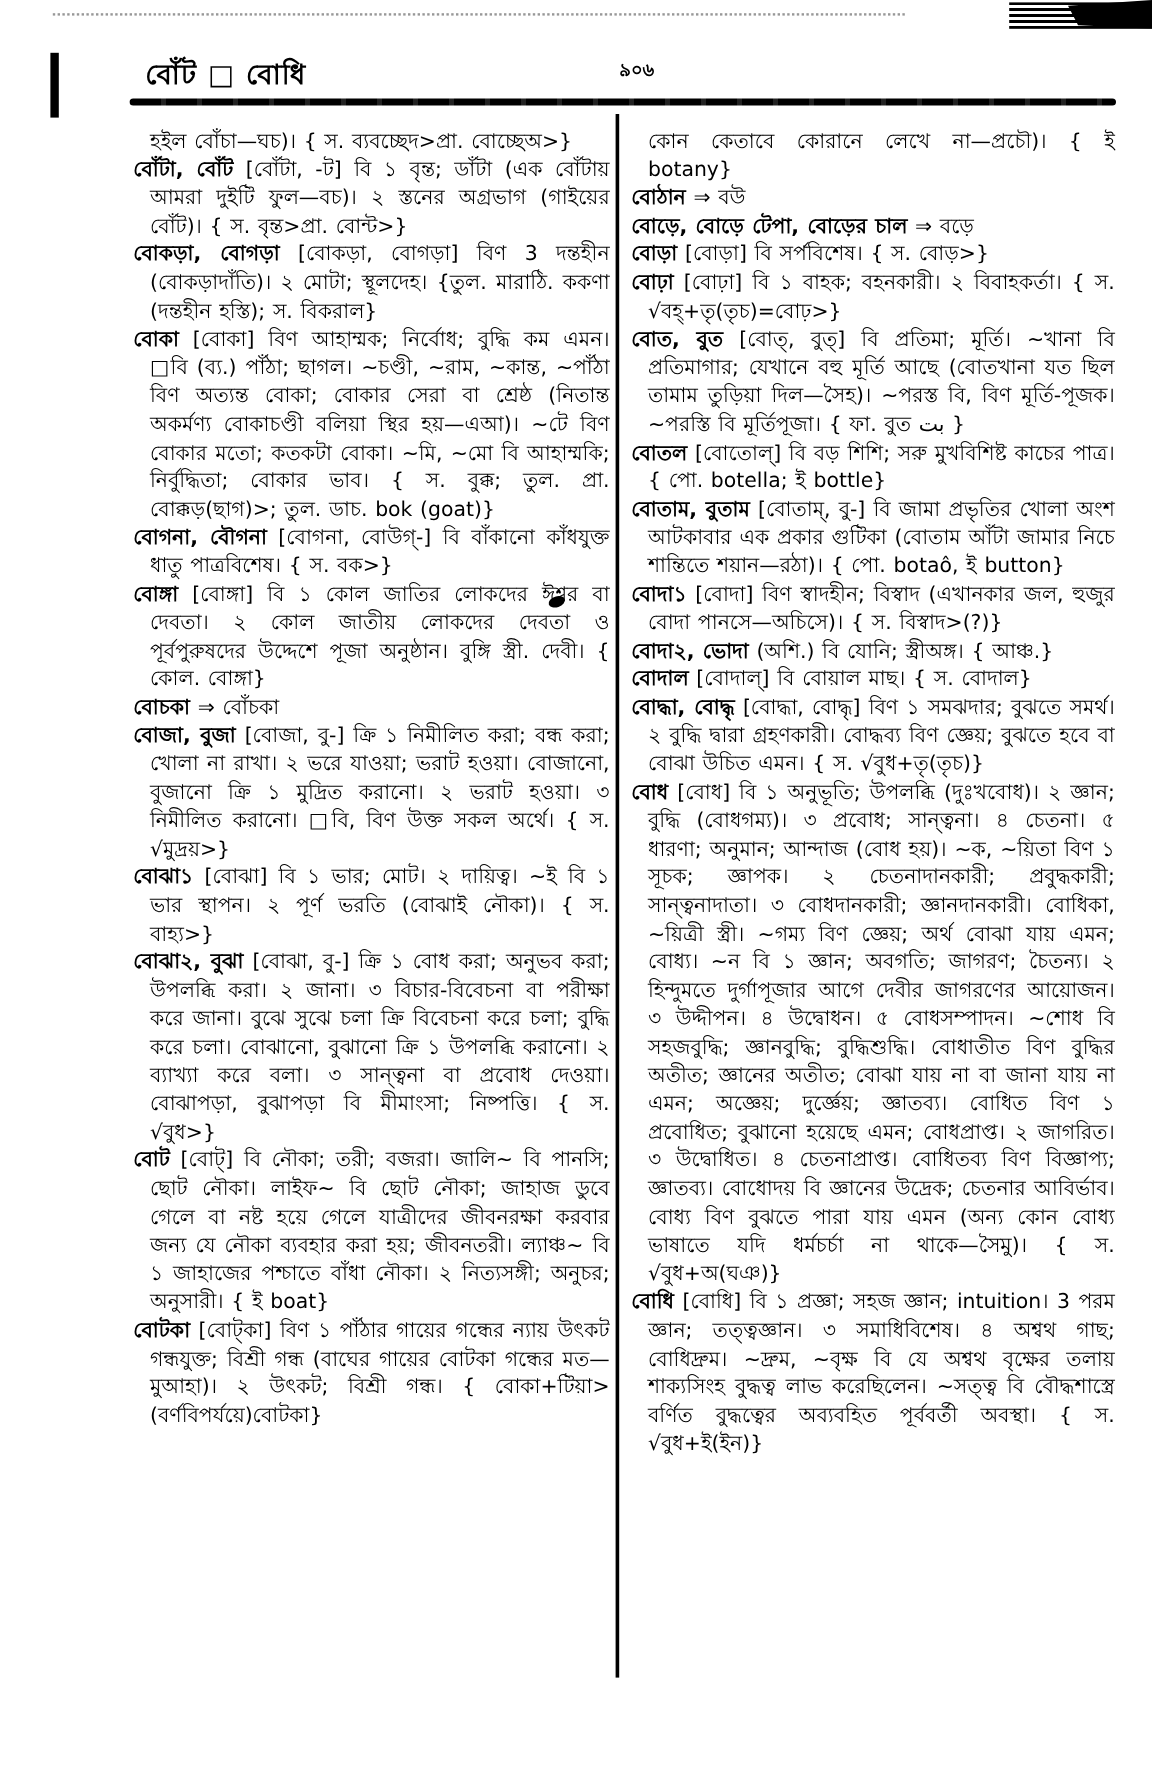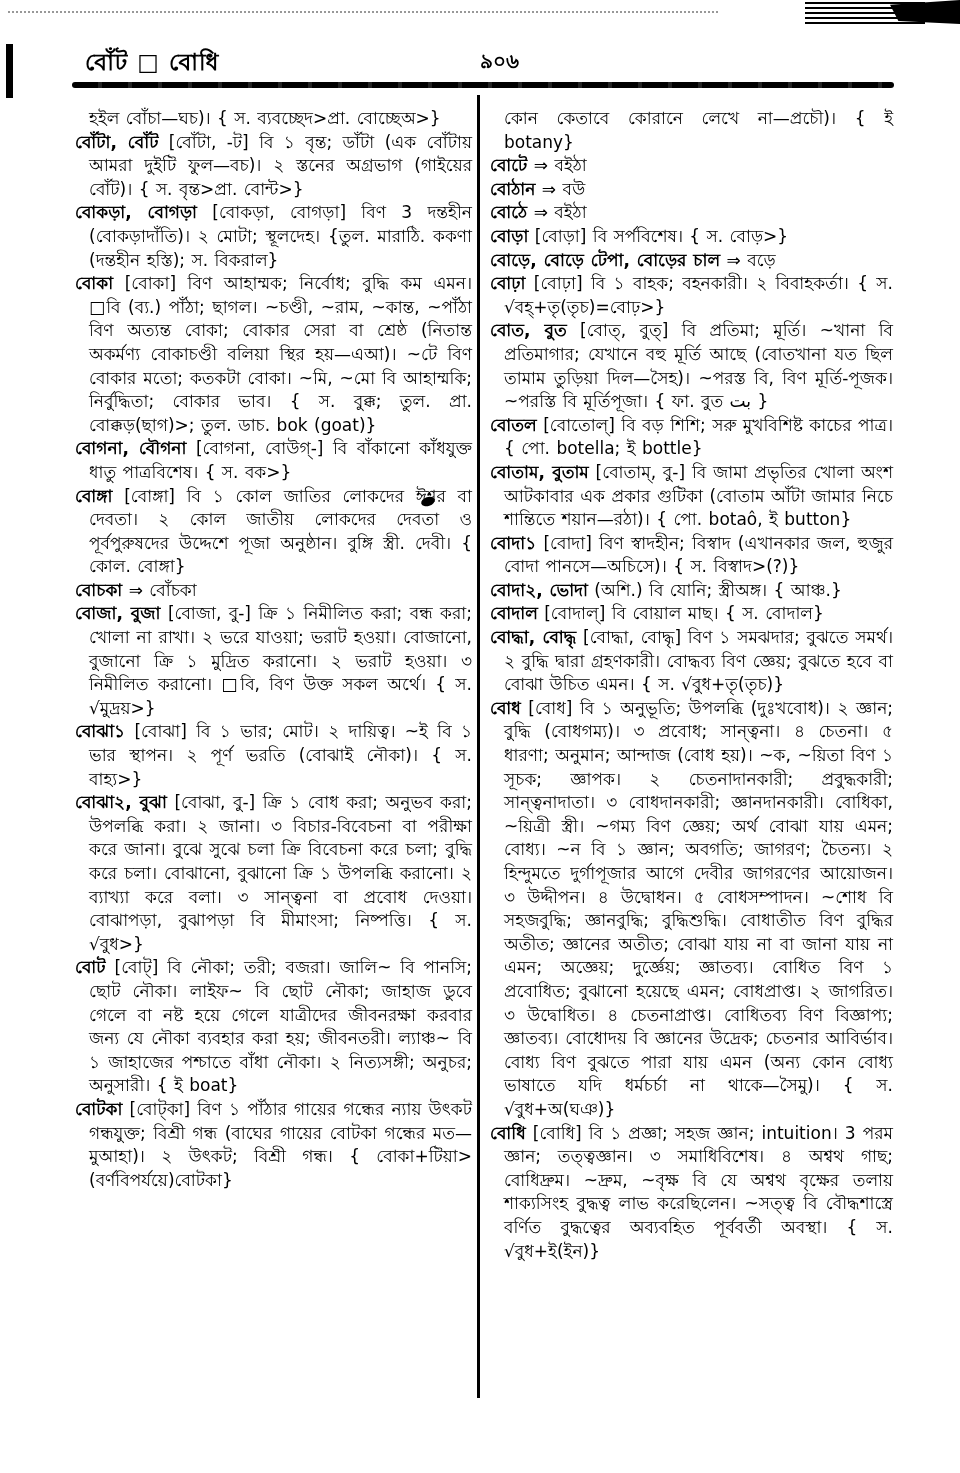--- a/index.html
+++ b/index.html
@@ -1,36 +1,36 @@
 <!DOCTYPE html>
 <html><head>
 <meta charset="utf-8">
 <style>
   html, body { margin:0; padding:0; }
   body {
     width:960px; height:1473px; position:relative; overflow:hidden;
     background:#ffffff; color:#000;
     font-family:"DejaVu Sans", sans-serif;
   }
-  .page { position:absolute; inset:0; }
+  .page { position:absolute; inset:0;margin-left:36px; }
   
   .top-dots { position:absolute; left:8px; top:11px; width:710px; border-top:2px dotted #444; opacity:.55; }
   .corner-streak-lines {
     position:absolute; left:805px; top:2px; width:120px; height:22px;
     background:repeating-linear-gradient(180deg, #000 0 2px, transparent 2px 5px);
   }
   .corner-streak-blob {
     position:absolute; right:0; top:0; width:70px; height:24px; background:#000;
     clip-path:polygon(0 20%, 100% 0, 100% 100%, 12% 88%);
   }
   .left-bar { position:absolute; left:6px; top:44px; width:7px; height:54px; background:#000; }
   .ink-blot { position:absolute; left:421px; top:497px; width:14px; height:9px; background:#000; border-radius:50%; transform:rotate(-18deg); }
   
   .guide-words { position:absolute; left:85px; top:44px; font-size:23px; font-weight:bold; letter-spacing:1px; }
-  .page-num { position:absolute; left:480px; top:46px; font-size:20px; font-weight:bold; }
+  .page-num { position:absolute; left:480px; top:46px; font-size:15px; font-weight:bold; }
   .header-rule {
     position:absolute; left:72px; top:82px; width:822px; height:6px;
     background:repeating-linear-gradient(90deg, #000 0 26px, #222 26px 30px);
     border-radius:3px;
   }
   
   .col { position:absolute; top:107px; }
   .col-left  { left:75px;  width:397px; }
   .col-right { left:490px; width:403px; }
   .divider { position:absolute; left:477px; top:95px; width:3px; height:1303px; background:#000; }
@@ -68,25 +68,23 @@
     <p class="entry"><span class="head">বোচকা</span> <span class="body">⇒ বোঁচকা</span></p>
     <p class="entry"><span class="head">বোজা, বুজা</span> <span class="body">[বোজা, বু-] ক্রি ১ নিমীলিত করা; বন্ধ করা; খোলা না রাখা। ২ ভরে যাওয়া; ভরাট হওয়া। বোজানো, বুজানো ক্রি ১ মুদ্রিত করানো। ২ ভরাট হওয়া। ৩ নিমীলিত করানো। □বি, বিণ উক্ত সকল অর্থে। { স. √মুদ্রয়&gt;}</span></p>
     <p class="entry"><span class="head">বোঝা১</span> <span class="body">[বোঝা] বি ১ ভার; মোট। ২ দায়িত্ব। ~ই বি ১ ভার স্থাপন। ২ পূর্ণ ভরতি (বোঝাই নৌকা)। { স. বাহ্য&gt;}</span></p>
     <p class="entry"><span class="head">বোঝা২, বুঝা</span> <span class="body">[বোঝা, বু-] ক্রি ১ বোধ করা; অনুভব করা; উপলব্ধি করা। ২ জানা। ৩ বিচার-বিবেচনা বা পরীক্ষা করে জানা। বুঝে সুঝে চলা ক্রি বিবেচনা করে চলা; বুদ্ধি করে চলা। বোঝানো, বুঝানো ক্রি ১ উপলব্ধি করানো। ২ ব্যাখ্যা করে বলা। ৩ সান্ত্বনা বা প্রবোধ দেওয়া। বোঝাপড়া, বুঝাপড়া বি মীমাংসা; নিষ্পত্তি। { স. √বুধ&gt;}</span></p>
     <p class="entry"><span class="head">বোট</span> <span class="body">[বোট্] বি নৌকা; তরী; বজরা। জালি~ বি পানসি; ছোট নৌকা। লাইফ~ বি ছোট নৌকা; জাহাজ ডুবে গেলে বা নষ্ট হয়ে গেলে যাত্রীদের জীবনরক্ষা করবার জন্য যে নৌকা ব্যবহার করা হয়; জীবনতরী। ল্যাঞ্চ~ বি ১ জাহাজের পশ্চাতে বাঁধা নৌকা। ২ নিত্যসঙ্গী; অনুচর; অনুসারী। { ই boat}</span></p>
     <p class="entry"><span class="head">বোটকা</span> <span class="body">[বোট্কা] বিণ ১ পাঁঠার গায়ের গন্ধের ন্যায় উৎকট গন্ধযুক্ত; বিশ্রী গন্ধ (বাঘের গায়ের বোটকা গন্ধের মত—মুআহা)। ২ উৎকট; বিশ্রী গন্ধ। { বোকা+টিয়া&gt; (বর্ণবিপর্যয়ে)বোটকা}</span></p>
   </div>
 
   <div class="col col-right">
     <p class="entry cont"><span class="head"></span> <span class="body">কোন কেতাবে কোরানে লেখে না—প্রচৌ)। { ই botany}</span></p>
-    <p class="entry"><span class="head">বোটে</span> <span class="body">⇒ বইঠা</span></p>
     <p class="entry"><span class="head">বোঠান</span> <span class="body">⇒ বউ</span></p>
-    <p class="entry"><span class="head">বোঠে</span> <span class="body">⇒ বইঠা</span></p>
+    <p class="entry"><span class="head">বোড়ে, বোড়ে টেপা, বোড়ের চাল</span> <span class="body">⇒ বড়ে</span></p>
     <p class="entry"><span class="head">বোড়া</span> <span class="body">[বোড়া] বি সর্পবিশেষ। { স. বোড়&gt;}</span></p>
-    <p class="entry"><span class="head">বোড়ে, বোড়ে টেপা, বোড়ের চাল</span> <span class="body">⇒ বড়ে</span></p>
     <p class="entry"><span class="head">বোঢ়া</span> <span class="body">[বোঢ়া] বি ১ বাহক; বহনকারী। ২ বিবাহকর্তা। { স. √বহ্+তৃ(তৃচ)=বোঢ়&gt;}</span></p>
     <p class="entry"><span class="head">বোত, বুত</span> <span class="body">[বোত্, বুত্] বি প্রতিমা; মূর্তি। ~খানা বি প্রতিমাগার; যেখানে বহু মূর্তি আছে (বোতখানা যত ছিল তামাম তুড়িয়া দিল—সৈহ)। ~পরস্ত বি, বিণ মূর্তি-পূজক। ~পরস্তি বি মূর্তিপূজা। { ফা. বুত بت }</span></p>
     <p class="entry"><span class="head">বোতল</span> <span class="body">[বোতোল্] বি বড় শিশি; সরু মুখবিশিষ্ট কাচের পাত্র। { পো. botella; ই bottle}</span></p>
     <p class="entry"><span class="head">বোতাম, বুতাম</span> <span class="body">[বোতাম্, বু-] বি জামা প্রভৃতির খোলা অংশ আটকাবার এক প্রকার গুটিকা (বোতাম আঁটা জামার নিচে শান্তিতে শয়ান—রঠা)। { পো. botaô, ই button}</span></p>
     <p class="entry"><span class="head">বোদা১</span> <span class="body">[বোদা] বিণ স্বাদহীন; বিস্বাদ (এখানকার জল, হুজুর বোদা পানসে—অচিসে)। { স. বিস্বাদ&gt;(?)}</span></p>
     <p class="entry"><span class="head">বোদা২, ভোদা</span> <span class="body">(অশি.) বি যোনি; স্ত্রীঅঙ্গ। { আঞ্চ.}</span></p>
     <p class="entry"><span class="head">বোদাল</span> <span class="body">[বোদাল্] বি বোয়াল মাছ। { স. বোদাল}</span></p>
     <p class="entry"><span class="head">বোদ্ধা, বোদ্ধৃ</span> <span class="body">[বোদ্ধা, বোদ্ধৃ] বিণ ১ সমঝদার; বুঝতে সমর্থ। ২ বুদ্ধি দ্বারা গ্রহণকারী। বোদ্ধব্য বিণ জ্ঞেয়; বুঝতে হবে বা বোঝা উচিত এমন। { স. √বুধ+তৃ(তৃচ)}</span></p>
     <p class="entry"><span class="head">বোধ</span> <span class="body">[বোধ] বি ১ অনুভূতি; উপলব্ধি (দুঃখবোধ)। ২ জ্ঞান; বুদ্ধি (বোধগম্য)। ৩ প্রবোধ; সান্ত্বনা। ৪ চেতনা। ৫ ধারণা; অনুমান; আন্দাজ (বোধ হয়)। ~ক, ~য়িতা বিণ ১ সূচক; জ্ঞাপক। ২ চেতনাদানকারী; প্রবুদ্ধকারী; সান্ত্বনাদাতা। ৩ বোধদানকারী; জ্ঞানদানকারী। বোধিকা, ~য়িত্রী স্ত্রী। ~গম্য বিণ জ্ঞেয়; অর্থ বোঝা যায় এমন; বোধ্য। ~ন বি ১ জ্ঞান; অবগতি; জাগরণ; চৈতন্য। ২ হিন্দুমতে দুর্গাপূজার আগে দেবীর জাগরণের আয়োজন। ৩ উদ্দীপন। ৪ উদ্বোধন। ৫ বোধসম্পাদন। ~শোধ বি সহজবুদ্ধি; জ্ঞানবুদ্ধি; বুদ্ধিশুদ্ধি। বোধাতীত বিণ বুদ্ধির অতীত; জ্ঞানের অতীত; বোঝা যায় না বা জানা যায় না এমন; অজ্ঞেয়; দুর্জ্ঞেয়; জ্ঞাতব্য। বোধিত বিণ ১ প্রবোধিত; বুঝানো হয়েছে এমন; বোধপ্রাপ্ত। ২ জাগরিত। ৩ উদ্বোধিত। ৪ চেতনাপ্রাপ্ত। বোধিতব্য বিণ বিজ্ঞাপ্য; জ্ঞাতব্য। বোধোদয় বি জ্ঞানের উদ্রেক; চেতনার আবির্ভাব। বোধ্য বিণ বুঝতে পারা যায় এমন (অন্য কোন বোধ্য ভাষাতে যদি ধর্মচর্চা না থাকে—সৈমু)। { স. √বুধ+অ(ঘঞ)}</span></p>
     <p class="entry"><span class="head">বোধি</span> <span class="body">[বোধি] বি ১ প্রজ্ঞা; সহজ জ্ঞান; intuition। 3 পরম জ্ঞান; তত্ত্বজ্ঞান। ৩ সমাধিবিশেষ। ৪ অশ্বথ গাছ; বোধিদ্রুম। ~দ্রুম, ~বৃক্ষ বি যে অশ্বথ বৃক্ষের তলায় শাক্যসিংহ বুদ্ধত্ব লাভ করেছিলেন। ~সত্ত্ব বি বৌদ্ধশাস্ত্রে বর্ণিত বুদ্ধত্বের অব্যবহিত পূর্ববর্তী অবস্থা। { স. √বুধ+ই(ইন)}</span></p>

